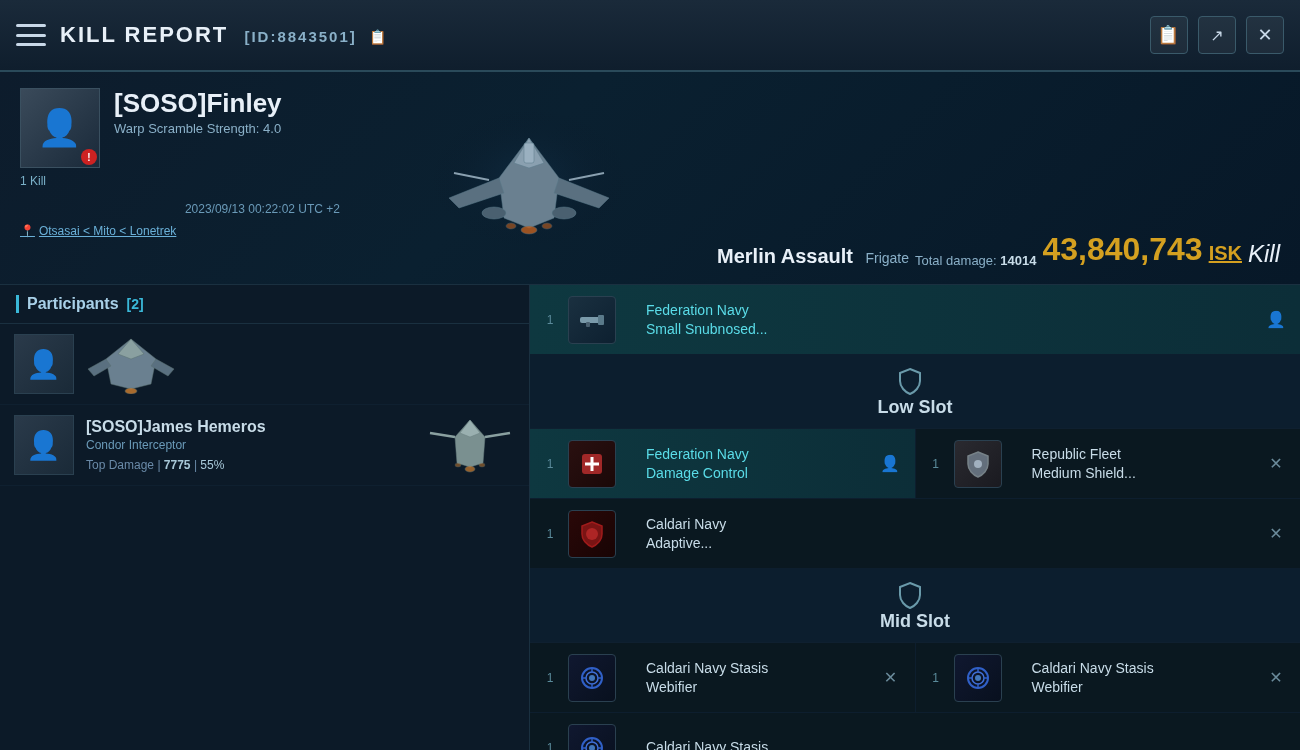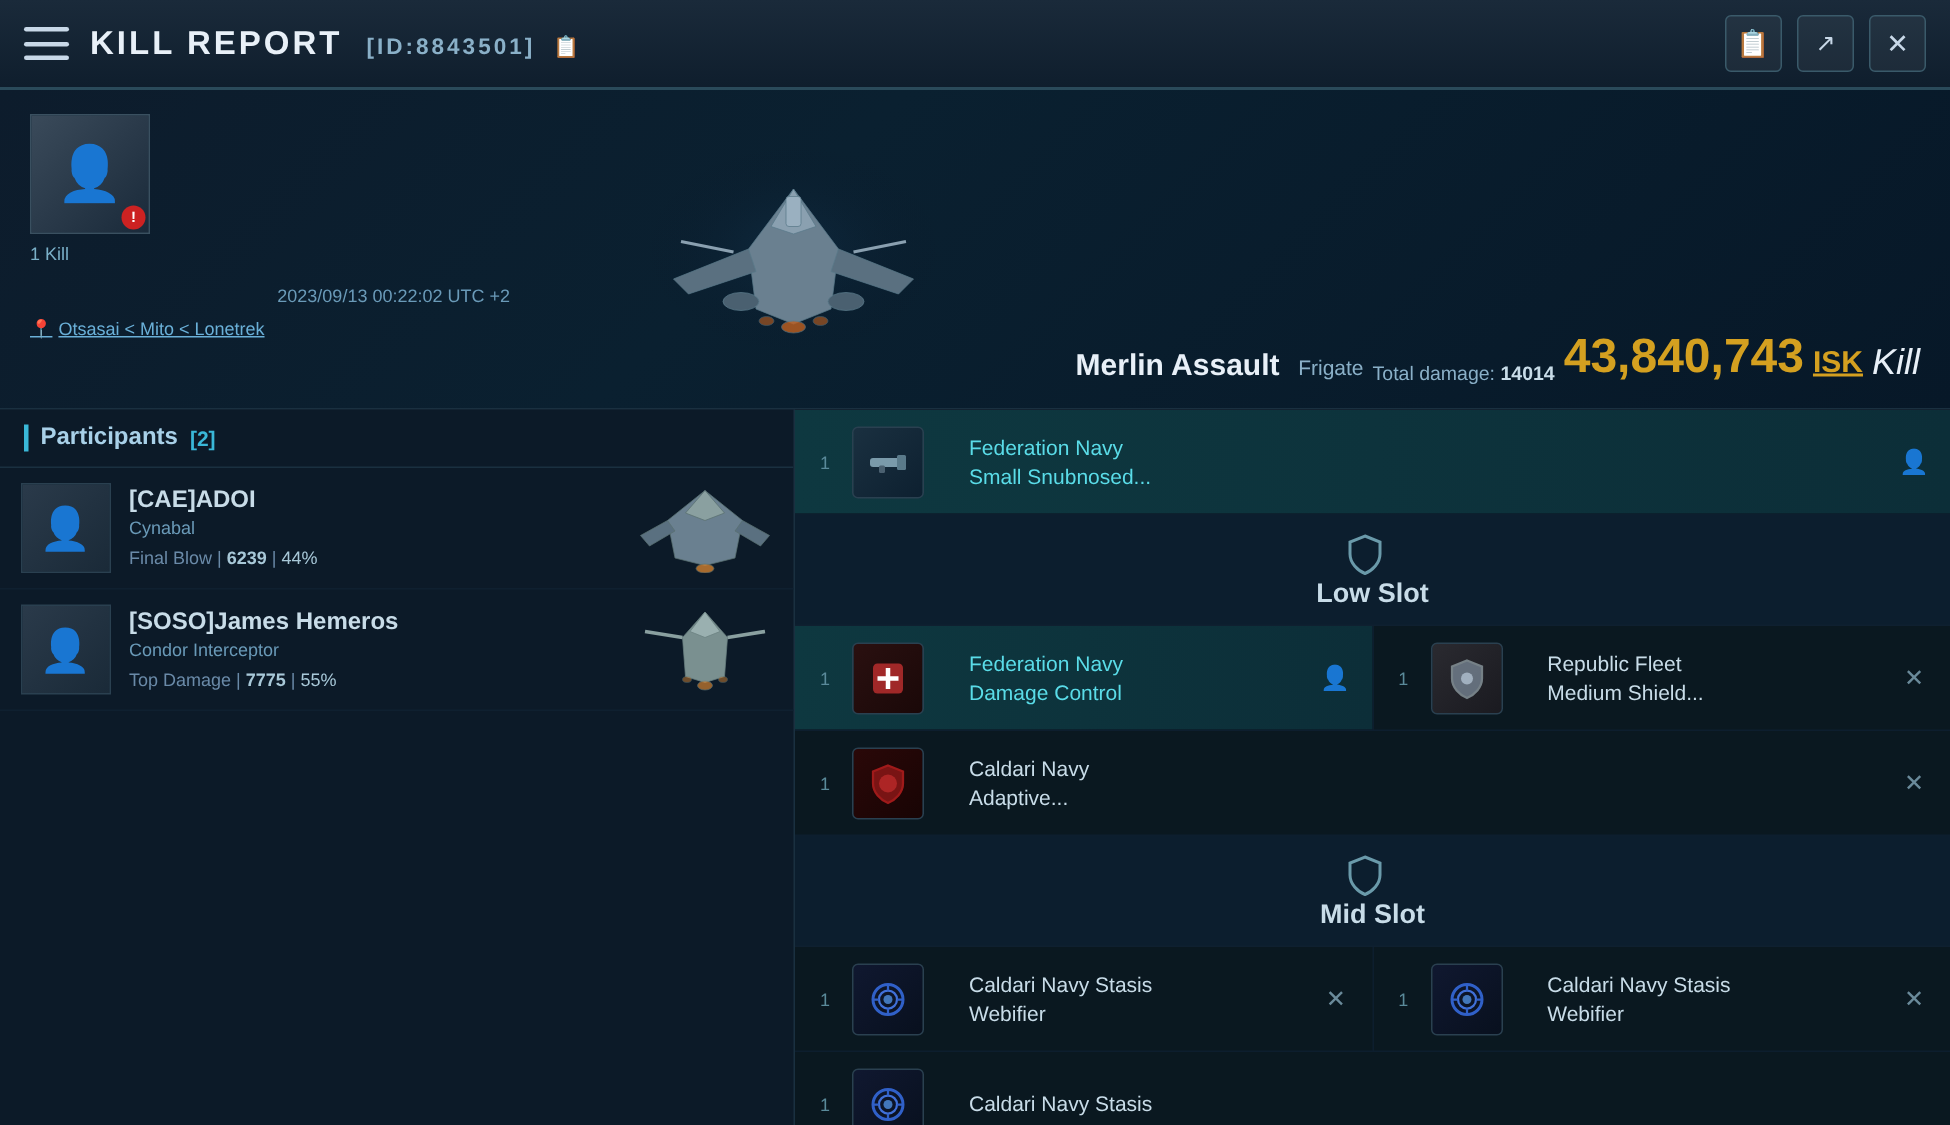--- a/index.html
+++ b/index.html
@@ -12,21 +12,21 @@
       color: #c8d8e8;
     }
 
     
     .header {
       display: flex;
       align-items: center;
       background: linear-gradient(to bottom, #1a2a3a, #0f1e2d);
       border-bottom: 2px solid #2a4a5a;
       padding: 0 16px;
-      height: 60px;
+      height: 72px;
     }
     .hamburger-icon {
       width: 30px;
       height: 22px;
       display: flex;
       flex-direction: column;
       justify-content: space-between;
       margin-right: 14px;
       cursor: pointer;
     }
@@ -437,20 +437,24 @@
   </div>
 </div>
 
 <div class="hero">
   <div class="hero-left">
     <div class="hero-profile">
       <div class="avatar">
         <div class="avatar-face">👤</div>
         <div class="avatar-badge">!</div>
       </div>
+      <div>
+        <div class="hero-name">[SOSO]Finley</div>
+        <div class="hero-subtitle">Warp Scramble Strength: 4.0</div>
+      </div>
     </div>
     <div class="hero-meta-kill">1 Kill</div>
     <div class="hero-meta">2023/09/13 00:22:02 UTC +2</div>
     <div class="hero-location">
       <span>📍</span>
       <span>Otsasai &lt; Mito &lt; Lonetrek</span>
     </div>
   </div>
 
   <div class="hero-ship">
@@ -511,31 +515,20 @@
 
   <div class="participants-panel">
     <div class="participants-header">
       <div class="participants-header-bar"></div>
       <span class="participants-title">Participants</span>
       <span class="participants-count">[2]</span>
     </div>
 
     <div class="participant-item">
       <div class="participant-avatar">👤</div>
-      <div class="participant-info">
-        <div class="participant-name">[CAE]ADOI</div>
-        <div class="participant-ship">Cynabal</div>
-        <div class="participant-stats">
-          <span class="stat-label">Final Blow</span>
-          <span style="color:#6a8aa8;"> | </span>
-          <span class="stat-value">6239</span>
-          <span style="color:#6a8aa8;"> | </span>
-          <span class="stat-pct">44%</span>
-        </div>
-      </div>
       <div class="participant-ship-img">
         <svg viewBox="0 0 90 60" width="90" height="60">
           <g fill="#7a9090" stroke="#5a7070" stroke-width="0.5">
             <polygon points="45,5 70,25 65,50 45,55 25,50 20,25" fill="#6a8090"></polygon>
             <polygon points="45,5 58,20 45,25 32,20" fill="#8aA0a0"></polygon>
             <polygon points="20,25 2,35 8,42 25,32" fill="#5a7080"></polygon>
             <polygon points="70,25 88,35 82,42 65,32" fill="#5a7080"></polygon>
             <ellipse cx="45" cy="57" rx="6" ry="3" fill="#d08030" opacity="0.8"></ellipse>
           </g>
         </svg>

